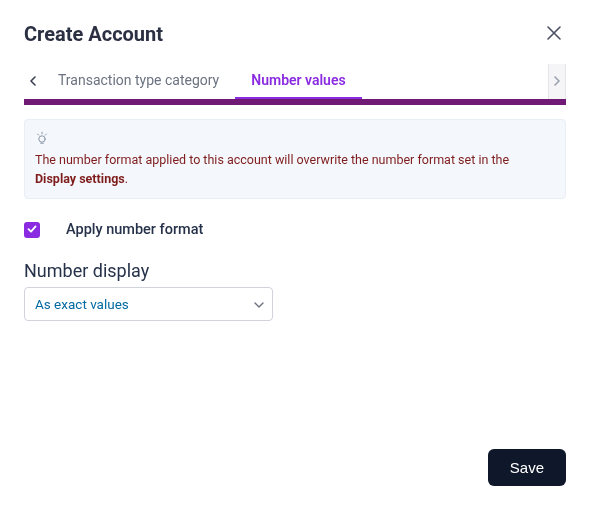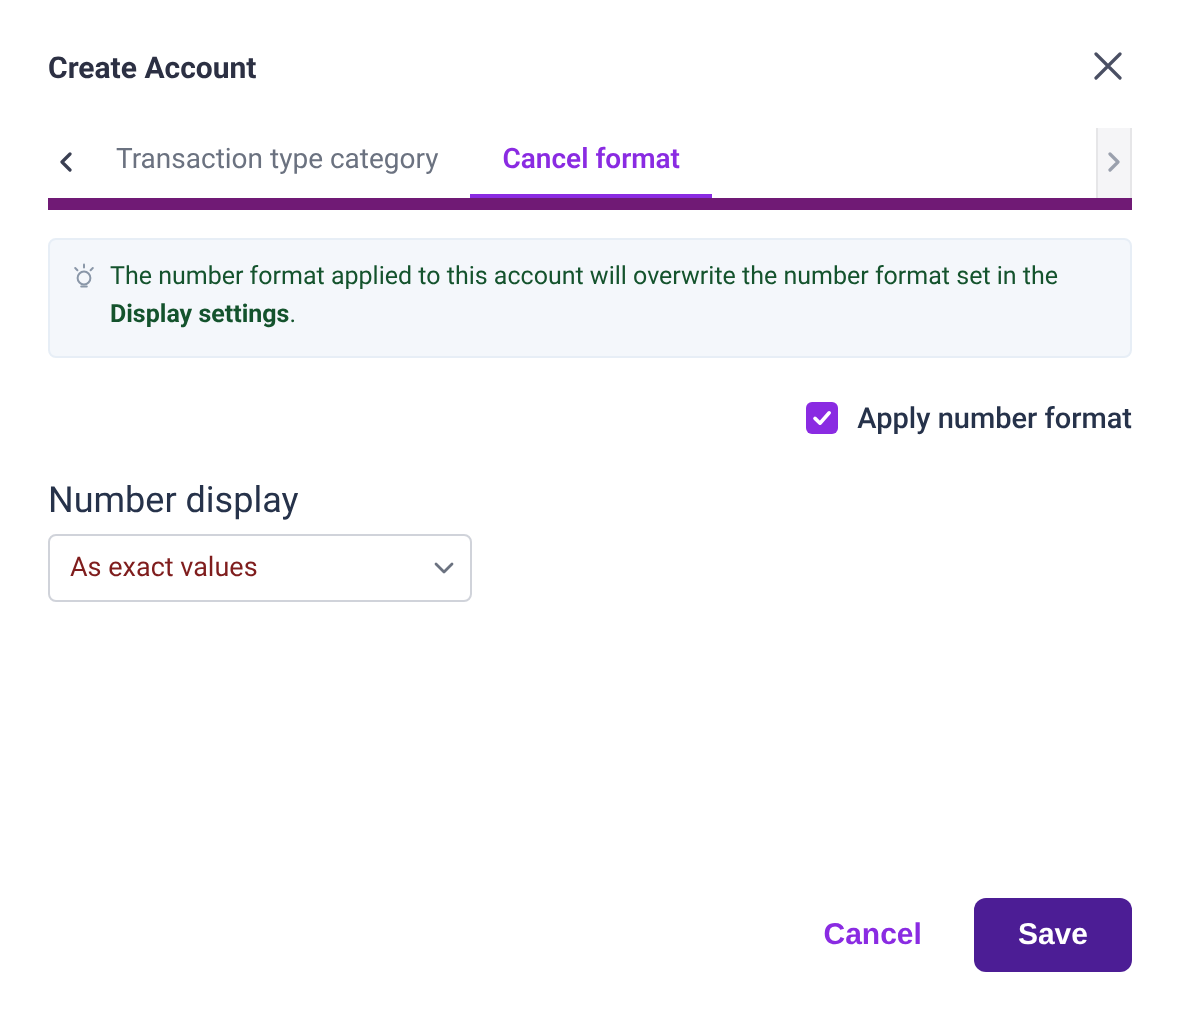--- a/index.html
+++ b/index.html
@@ -1,41 +1,41 @@
 <!DOCTYPE html>
 <html><head>
 <meta charset="utf-8">
 <style>
   * { box-sizing: border-box; margin: 0; padding: 0; }
   html, body { width: 590px; height: 506px; font-family: -apple-system, BlinkMacSystemFont, "Segoe UI", Roboto, Arial, sans-serif; color: #2c3043; background: #fff; }
   .dialog { width: 590px; height: 506px; position: relative; padding: 22px 24px 20px 24px; display: flex; flex-direction: column; }
   .header { display: flex; align-items: center; justify-content: space-between; }
-  .title { font-size: 15px; font-weight: 700; color: #2c3043; }
+  .title { font-size: 20px; font-weight: 700; color: #2c3043; }
   .close-btn { width: 24px; height: 24px; display: flex; align-items: center; justify-content: center; cursor: pointer; color: #4a4f63; background: transparent; border: none; }
   .tabs-wrap { margin-top: 18px; display: flex; align-items: stretch; border-bottom: 6px solid #701a75; }
   .scroll-btn { width: 18px; display: flex; align-items: center; justify-content: center; cursor: pointer; color: #3a3f52; background: #fff; border: none; }
   .scroll-btn.right { background: #f5f5f7; border-left: 1px solid #e6e6e8; border-right: 1px solid #e6e6e8; color: #9aa0ad;}
   .tabs { flex: 1; display: flex; overflow: hidden; }
   .tab { padding: 8px 16px 9px 16px; font-size: 14px; color: #6b7280; cursor: pointer; white-space: nowrap; border-bottom: 2px solid transparent; }
   .tab.active { color: #8a2be2; border-bottom: 2px solid #8a2be2; font-weight: 600; }
-  .info-box { margin-top: 14px; background: #f4f7fb; border: 1px solid #e7eef6; border-radius: 4px; padding: 10px 12px 10px 10px; display: flex; align-items: flex-start; font-size: 12.5px; color: #14532d; line-height: 1.5; }
+  .info-box { margin-top: 14px; background: #f4f7fb; border: 1px solid #e7eef6; border-radius: 4px; padding: 10px 12px 10px 10px; display: flex; align-items: flex-start; font-size: 12.5px; color: #7f1d1d; line-height: 1.5; flex-direction: column; }
   .info-icon { flex: 0 0 auto; margin-right: 6px; margin-top: 1px; color: #8a97a8; }
   .info-text { flex: 1; }
   .info-text b { font-weight: 700; }
   .field-block { margin-top: 22px; }
-  .apply-row { display: flex; align-items: center; gap: 10px; justify-content: flex-end; }
+  .apply-row { display: flex; align-items: center; gap: 26px; }
   .checkbox { width: 16px; height: 16px; border-radius: 3px; background: #8a2be2; display: flex; align-items: center; justify-content: center; cursor: pointer; border: none; }
   .apply-label { font-size: 14.5px; color: #26324a; font-weight: 500; }
   .form-group { margin-top: 22px; }
   .form-label { font-size: 18px; color: #26324a; margin-bottom: 6px; display: block; }
-  .select { position: relative; width: 212px; height: 34px; border: 1px solid #d0d3da; border-radius: 4px; background: #fff; display: flex; align-items: center; padding: 0 30px 0 10px; font-size: 13.5px; color: #7f1d1d; cursor: pointer; }
+  .select { position: relative; width: 249px; height: 34px; border: 1px solid #d0d3da; border-radius: 4px; background: #fff; display: flex; align-items: center; padding: 0 30px 0 10px; font-size: 13.5px; color: #0369a1; cursor: pointer; }
   .select .chev { position: absolute; right: 8px; top: 50%; transform: translateY(-50%); color: #6b7280; }
   .footer { margin-top: auto; display: flex; justify-content: flex-end; align-items: center; gap: 22px; padding-top: 12px;}
   .btn-cancel { background: transparent; border: none; color: #8a2be2; font-size: 15px; font-weight: 700; cursor: pointer; padding: 8px 4px; }
-  .btn-save { background: #4c1d95; border: none; color: #fff; font-size: 15px; font-weight: 700; border-radius: 6px; padding: 10px 22px; cursor: pointer; }
+  .btn-save { background: #0f172a; border: none; color: #fff; font-size: 15px; font-weight: 400; border-radius: 6px; padding: 10px 22px; cursor: pointer; }
 </style>
 </head>
 <body>
 
 <div class="dialog">
 
   <div class="header">
     <div class="title">Create Account</div>
     <button class="close-btn">
       <span>
@@ -49,21 +49,21 @@
   <div class="tabs-wrap">
     <button class="scroll-btn left">
       <span>
         <svg width="8" height="10" viewBox="0 0 8 10">
             <path d="M6 1 L2 5 L6 9" stroke="currentColor" stroke-width="1.6" fill="none" stroke-linecap="round" stroke-linejoin="round"></path>
           </svg>
       </span>
     </button>
     <div class="tabs">
       <div class="tab">Transaction type category</div>
-      <div class="tab active">Cancel format</div>
+      <div class="tab active">Number values</div>
     </div>
     <button class="scroll-btn right">
       <span>
         <svg width="8" height="10" viewBox="0 0 8 10">
             <path d="M2 1 L6 5 L2 9" stroke="currentColor" stroke-width="1.6" fill="none" stroke-linecap="round" stroke-linejoin="round"></path>
           </svg>
       </span>
     </button>
   </div>
 
@@ -104,17 +104,16 @@
       <span class="chev">
         <svg width="10" height="8" viewBox="0 0 10 8">
             <path d="M1 2 L5 6 L9 2" stroke="currentColor" stroke-width="1.4" fill="none" stroke-linecap="round" stroke-linejoin="round"></path>
           </svg>
       </span>
     </div>
   </div>
 
 
   <div class="footer">
-    <button class="btn-cancel">Cancel</button>
     <button class="btn-save">Save</button>
   </div>
 
 </div>
 
 </body></html>

